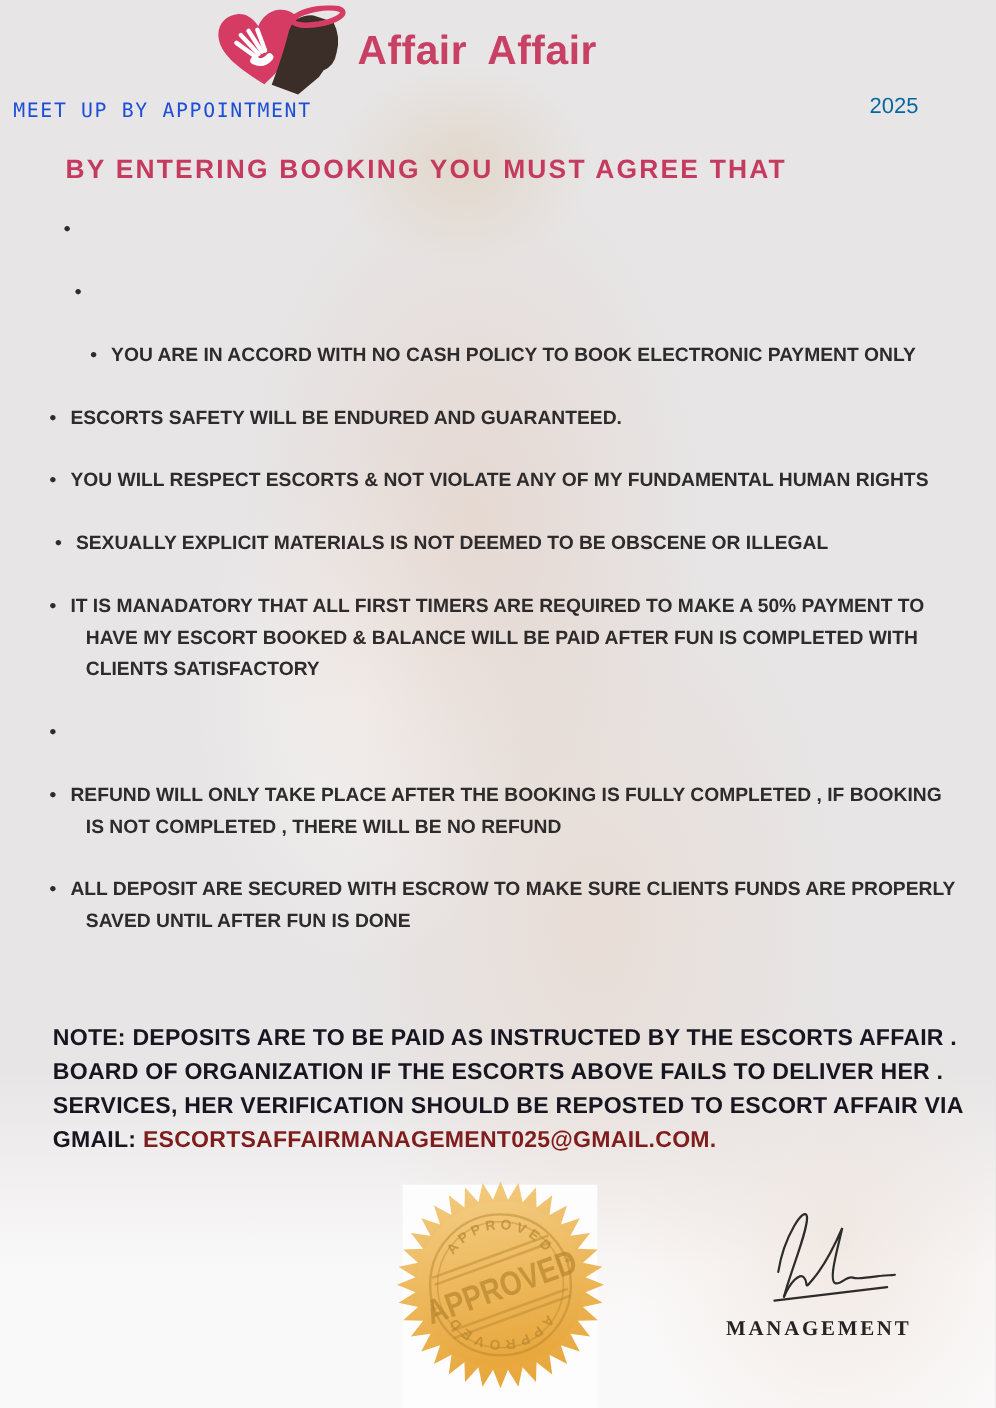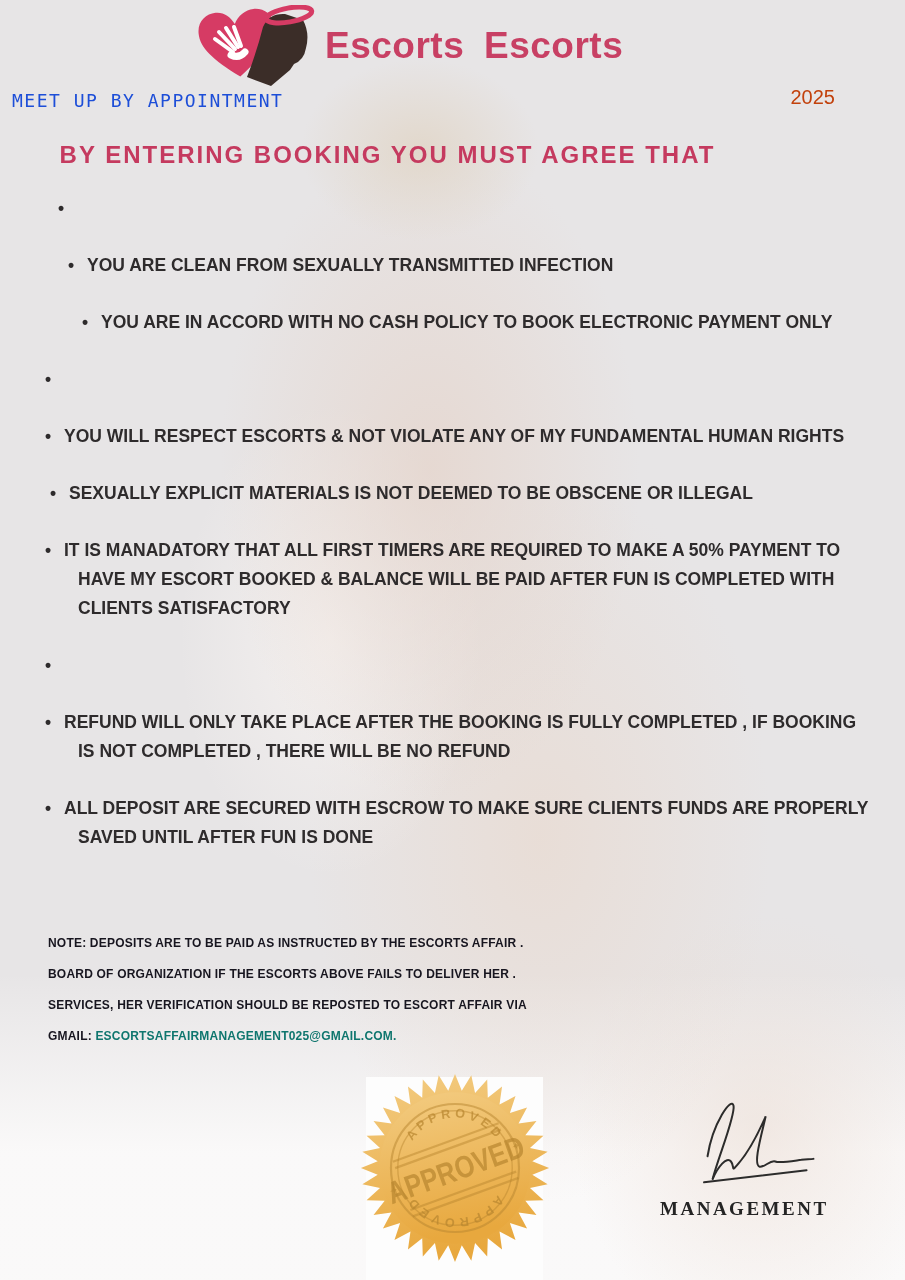--- a/index.html
+++ b/index.html
@@ -26,21 +26,21 @@
   .logo-row{top:5px;left:195px;display:flex;align-items:center;}
   .logo-icon{width:122px;height:82px;}
   .logo-text{
     margin-left:8px;font-size:37px;font-weight:bold;color:#c84064;
     letter-spacing:.5px;word-spacing:9px;line-height:82px;
   }
   .tagline{
     top:90px;left:12px;font-family:"DejaVu Sans Mono",monospace;
     font-size:18px;letter-spacing:1.5px;color:#1d4ed8;font-weight:500;
   }
-  .year{top:86px;right:70px;font-size:20px;color:#c2410c;}
+  .year{top:86px;right:70px;font-size:20px;color:#0369a1;}
 
   
   .heading{
     top:141px;left:0;width:775px;text-align:center;
     font-size:24px;font-weight:bold;letter-spacing:2px;color:#c53a5f;
   }
 
   
   .terms{top:194px;left:45px;right:28px;}
   .term{
@@ -48,25 +48,25 @@
     margin-bottom:28px;color:#2e2b2c;font-weight:bold;
     font-size:17.5px;line-height:29px;
   }
   .term .bullet{width:12px;margin-right:7px;flex:none;}
   .term .t-text{white-space:pre-line;padding-left:14px;text-indent:-14px;}
   .ind-1{margin-left:13px;} .ind-2{margin-left:23px;} .ind-3{margin-left:37px;} .ind-05{margin-left:5px;}
 
   
   .note{
     top:928px;left:48px;right:28px;color:#17151f;
-    font-size:12px;font-weight:bold;line-height:31px;letter-spacing:.2px;
+    font-size:21px;font-weight:bold;line-height:31px;letter-spacing:.2px;
   }
   .note .note-body{white-space:pre-line;}
   .note .email-line{white-space:nowrap;}
-  .note .email{color:#0f766e;cursor:pointer;}
+  .note .email{color:#7f1d1d;cursor:pointer;}
 
   
   .stamp-card{top:1077px;left:366px;width:177px;height:203px;background:#fdfdfd;}
   .seal{top:1071px;left:358px;width:194px;height:194px;}
 
   
   .sig-block{top:1085px;left:660px;width:190px;}
   .sig-svg{width:165px;height:100px;display:block;margin-left:18px;}
   .sig-label{
     font-family:"Liberation Serif",serif;font-weight:bold;font-size:19px;
@@ -90,42 +90,42 @@
         <path d="M46 41 L39 22"></path>
       <path d="M36 50 Q44 54 50 47" stroke-width="7"></path>
     </g>
     <g>
       <path fill="#3b2d28" d="M68 22 Q74 8 90 9 L108 15 Q115 28 111 43 Q109 55 99 59 L95 65 L76 81 L52 72 Q62 46 68 22 Z"></path>
     </g>
     <g>
       <ellipse cx="94" cy="10" rx="23" ry="7" fill="none" stroke="#d63b64" stroke-width="5" transform="rotate(-10 94 10)"></ellipse>
     </g>
   </svg>
-  <div class="logo-text">Escorts Escorts</div>
+  <div class="logo-text">Affair Affair</div>
 </div>
 
 <div class="layer tagline">MEET UP BY APPOINTMENT</div>
 <div class="layer year">2025</div>
 
 <div class="layer heading">BY ENTERING BOOKING YOU MUST AGREE THAT</div>
 
 <div class="layer terms">
   <div class="term ind-1">
     <span class="bullet">•</span>
   </div>
   <div class="term ind-2">
     <span class="bullet">•</span>
-    <span class="t-text">YOU ARE CLEAN FROM SEXUALLY  TRANSMITTED INFECTION</span>
   </div>
   <div class="term ind-3">
     <span class="bullet">•</span>
     <span class="t-text">YOU ARE IN ACCORD WITH NO CASH POLICY TO BOOK ELECTRONIC PAYMENT ONLY</span>
   </div>
   <div class="term">
     <span class="bullet">•</span>
+    <span class="t-text">ESCORTS SAFETY WILL BE ENDURED AND GUARANTEED.</span>
   </div>
   <div class="term">
     <span class="bullet">•</span>
     <span class="t-text">YOU WILL RESPECT ESCORTS &amp; NOT VIOLATE ANY OF MY FUNDAMENTAL HUMAN RIGHTS</span>
   </div>
   <div class="term ind-05">
     <span class="bullet">•</span>
     <span class="t-text">SEXUALLY EXPLICIT MATERIALS IS NOT DEEMED TO BE OBSCENE OR ILLEGAL</span>
   </div>
   <div class="term">

